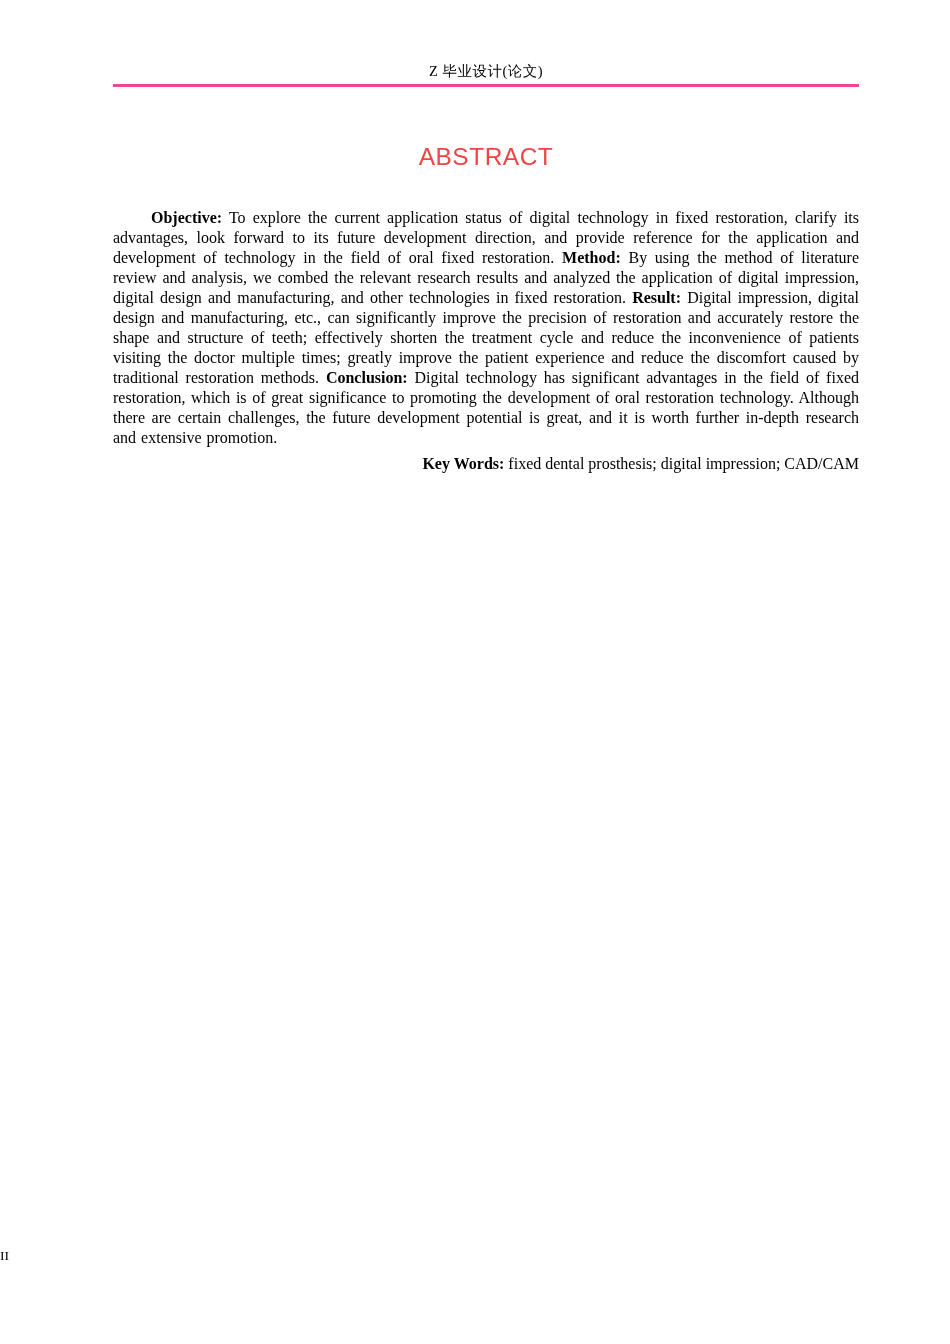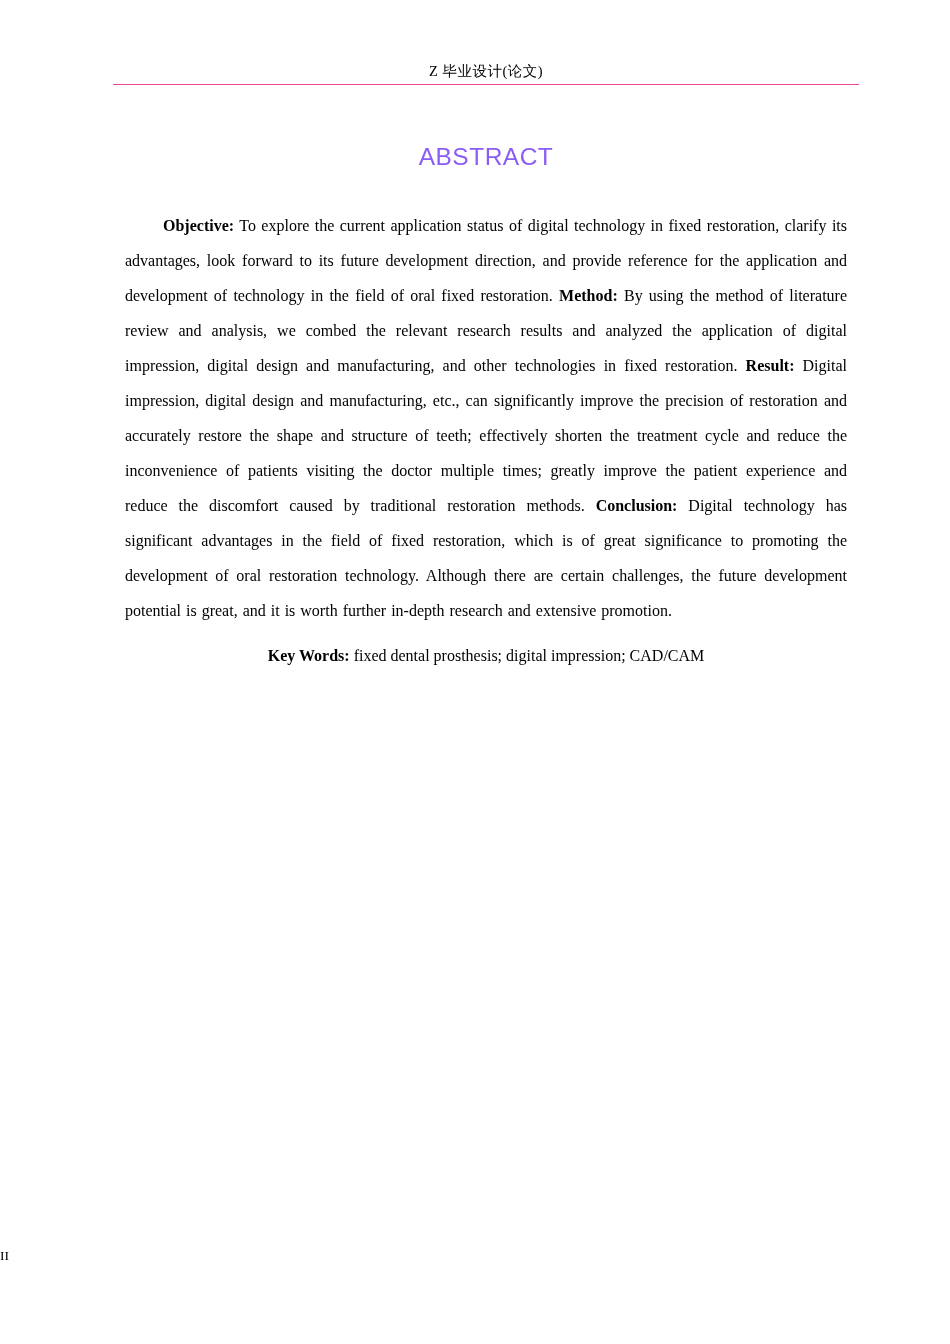--- a/index.html
+++ b/index.html
@@ -17,57 +17,57 @@
     color: #000000;
     overflow: hidden;
   }
   .page-header {
     position: absolute;
     top: 0;
     left: 113px;
     width: 746px;
     padding-top: 62px;
     padding-bottom: 3px;
-    border-bottom: 1px solid #ec4899;
+    border-bottom: 3px solid #ec4899;
     text-align: center;
     font-size: 14.5px;
     letter-spacing: 0.5px;
     font-family: "Liberation Serif", "DejaVu Sans", serif;
   }
   .content {
     position: absolute;
     top: 86px;
     left: 113px;
     width: 746px;
   }
   .doc-title {
     margin: 0;
     padding-top: 57px;
     padding-bottom: 0;
     text-align: center;
     font-family: "Liberation Sans", sans-serif;
     font-weight: 400;
     font-size: 24.5px;
     letter-spacing: 0.5px;
-    color: #8b5cf6;
+    color: #ef4444;
   }
   .body-text {
-    margin: 12px;
+    margin: 0;
     margin-top: 37px;
     font-size: 16px;
-    line-height: 35px;
+    line-height: 20px;
     text-align: justify;
     text-indent: 38px;
     word-spacing: 1px;
   }
   .keywords {
     margin: 0;
     font-size: 16px;
     line-height: 32px;
-    text-align: center;
+    text-align: right;
     text-indent: 0;
   }
   .body-text b, .keywords b {
     font-weight: bold;
   }
   .page-footer {
     position: absolute;
     left: 0;
     right: 0;
     top: 1248px;

